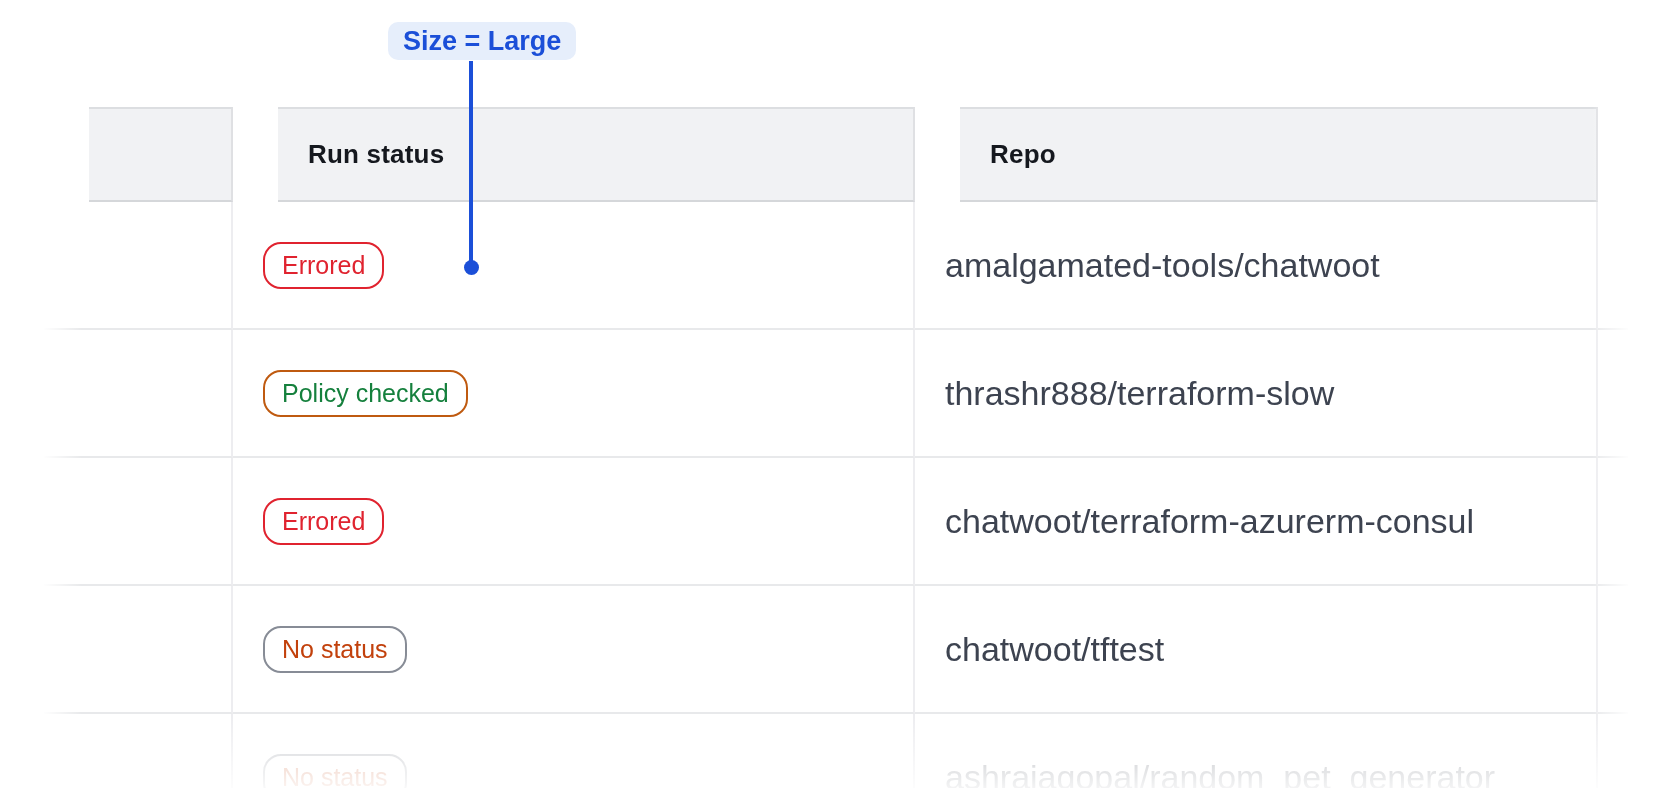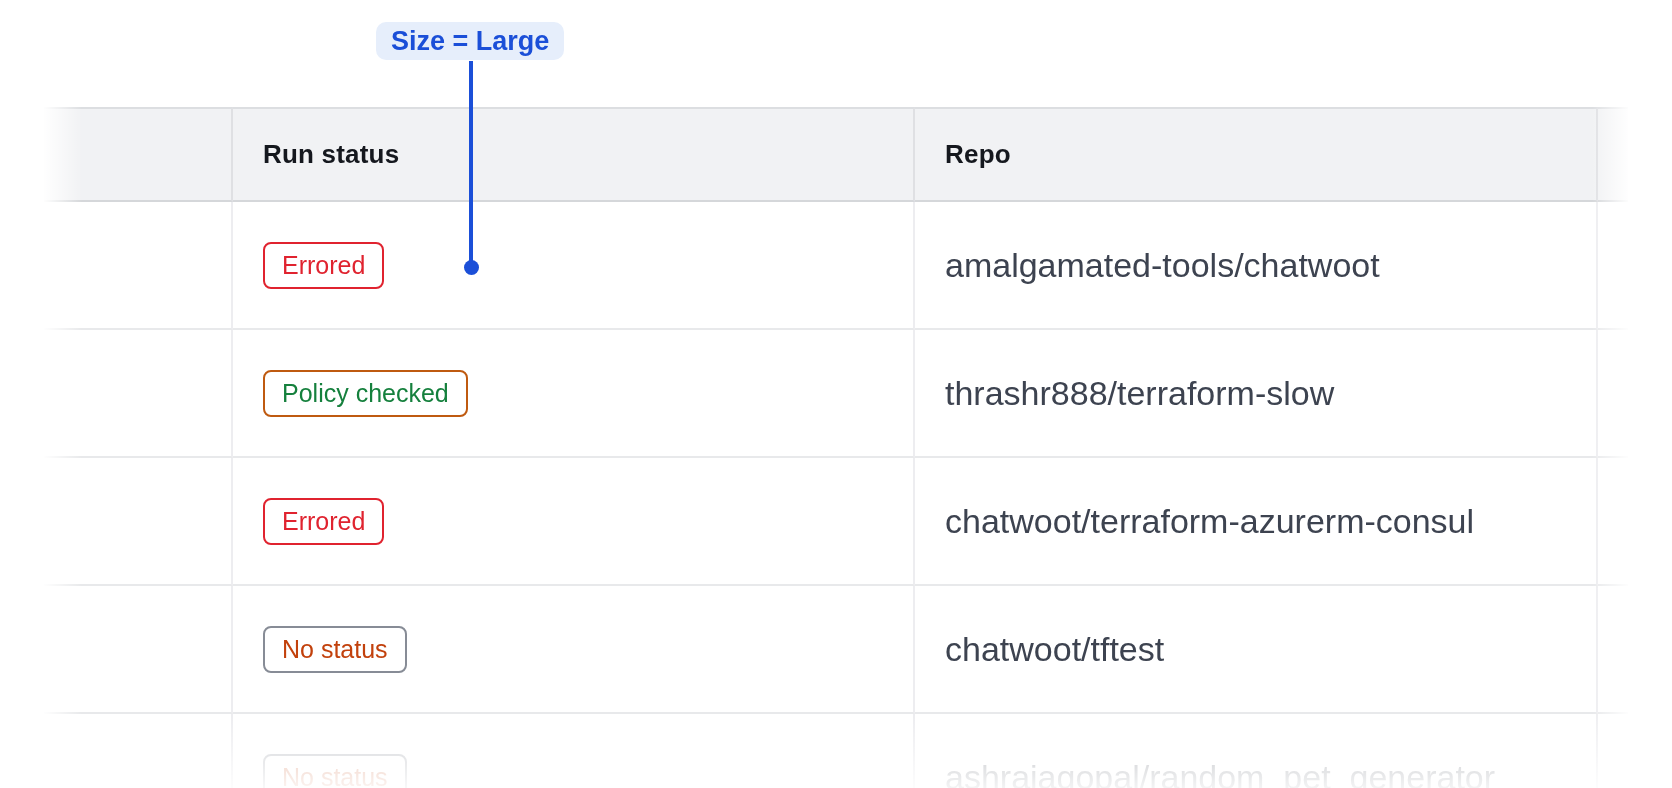--- a/index.html
+++ b/index.html
@@ -31,20 +31,21 @@
     border-bottom: 2px solid #d5d7da;
     border-right: 2px solid #dfe0e3;
     display: flex;
     align-items: center;
     padding-left: 30px;
     box-sizing: border-box;
     font-size: 26px;
     font-weight: 700;
     color: #15181e;
     letter-spacing: 0.2px;
+    margin-left: 45px;
   }
   .hcell.no-right { border-right: none; }
   .hcell.no-pad { padding-left: 0; }
   .bcell {
     background: #ffffff;
     border-bottom: 2px solid #e8e9eb;
     border-right: 2px solid #ededf0;
     display: flex;
     align-items: center;
     padding-left: 30px;
@@ -57,36 +58,36 @@
     font-size: 34px;
     color: #3d4350;
   }
 
   .badge {
     display: inline-flex;
     align-items: center;
     height: 47px;
     padding: 0 17px;
     border: 2px solid;
-    border-radius: 8px;
+    border-radius: 18px;
     font-size: 25px;
     background: #ffffff;
     box-sizing: border-box;
     white-space: nowrap;
   }
   .badge[data-variant="errored"]        { color: #e0232f; border-color: #e0232f; }
   .badge[data-variant="policy-checked"] { color: #15803d; border-color: #bf5a10; }
   .badge[data-variant="no-status"]      { color: #c2410c; border-color: #878c96; }
 
   .row-faded { opacity: 0.4; }
 
   
   .anno-pill {
     position: absolute;
-    left: 376px;
+    left: 388px;
     top: 22px;
     height: 38px;
     display: inline-flex;
     align-items: center;
     padding: 0 15px;
     border-radius: 10px;
     background: #e6eefb;
     color: #1b4fd8;
     font-size: 27px;
     font-weight: 600;

